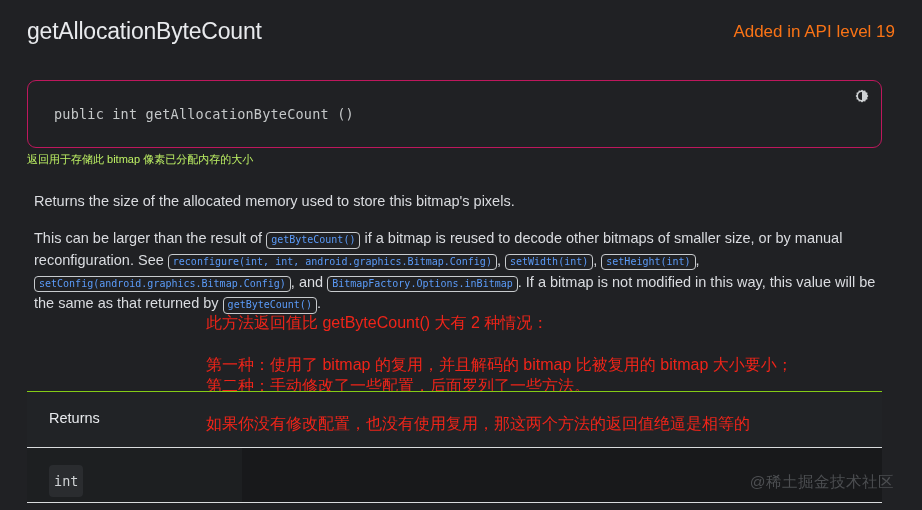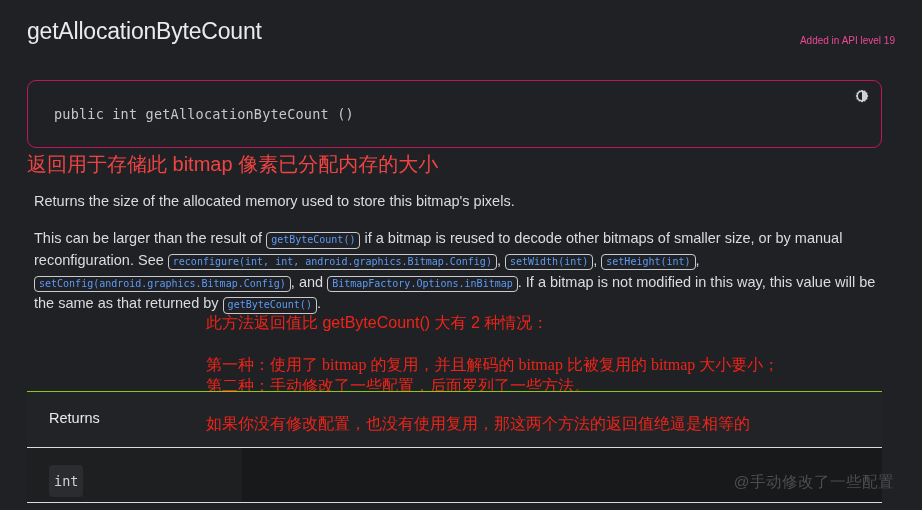--- a/index.html
+++ b/index.html
@@ -16,33 +16,33 @@
     background: #202124;
     color: #e8eaed;
   }
 
   
   .header {
     position: absolute;
     left: 27px; top: 18px;
     width: 868px;
     display: flex;
-    align-items: flex-end;
+    align-items: center;
     justify-content: space-between;
   }
   .page-title {
     font-size: 23px;
     font-weight: 400;
     letter-spacing: -0.2px;
     color: #e8eaed;
     line-height: 1.2;
   }
   .api-level {
-    font-size: 10px;
-    color: #ec4899;
+    font-size: 17px;
+    color: #f97316;
     white-space: nowrap;
   }
 
   
   .code-block {
     position: absolute;
     left: 27px; top: 80px;
     width: 855px; height: 68px;
     border: 1px solid #be185d;
     border-radius: 9px;
@@ -58,22 +58,22 @@
     white-space: pre;
   }
   .theme-toggle {
     position: absolute;
     right: 8px; top: 5px;
     width: 22px; height: 22px;
     display: flex; align-items: center; justify-content: center;
     cursor: pointer;
   }
   .zh-note {
-    color: #ef4444;
-    font-size: 20px;
+    color: #bef264;
+    font-size: 11px;
     line-height: 1.28;
     white-space: nowrap;
   }
   .en-para {
     color: #dadce0;
     font-size: 14.5px;
     line-height: 1.5;
     margin: 7px;
   }
 
@@ -189,35 +189,35 @@
   </div>
 
   <div class="para-block" style="top:221px; width:866px;">
     <div class="en-para">
       <span>This can be larger than the result of </span><span class="chip">getByteCount()</span><span> if a bitmap is reused to decode other bitmaps of smaller size, or by manual reconfiguration. See </span><span class="chip">reconfigure(int, int, android.graphics.Bitmap.Config)</span><span>, </span><span class="chip">setWidth(int)</span><span>, </span><span class="chip">setHeight(int)</span><span>, </span><span class="chip">setConfig(android.graphics.Bitmap.Config)</span><span>, and </span><span class="chip">BitmapFactory.Options.inBitmap</span><span>. If a bitmap is not modified in this way, this value will be the same as that returned by </span><span class="chip">getByteCount()</span><span>.</span>
     </div>
   </div>
 
 
   <div class="anno" style="left:160px; top:313px;">此方法返回值比 getByteCount() 大有 2 种情况：</div>
-  <div class="anno" style="left:160px; top:355px;font-family:Liberation Serif, serif;">第一种：使用了 bitmap 的复用，并且解码的 bitmap 比被复用的 bitmap 大小要小；</div>
+  <div class="anno" style="left:160px; top:355px;">第一种：使用了 bitmap 的复用，并且解码的 bitmap 比被复用的 bitmap 大小要小；</div>
   <div class="anno" style="left:160px; top:376px;">第二种：手动修改了一些配置，后面罗列了一些方法。</div>
 
   <table class="returns-table">
     <tbody>
       <tr class="row-returns">
         <td class="cell-label">Returns</td>
         <td class="cell-val-1"></td>
       </tr>
       <tr class="row-type">
         <td class="cell-type">
           <span class="int-chip">int</span>
         </td>
         <td class="cell-type-right"></td>
       </tr>
     </tbody>
   </table>
 
   <div class="anno" style="left:160px; top:414px;">如果你没有修改配置，也没有使用复用，那这两个方法的返回值绝逼是相等的</div>
 
-  <div class="watermark">@手动修改了一些配置</div>
+  <div class="watermark">@稀土掘金技术社区</div>
 
 </div>
 
 </body></html>

